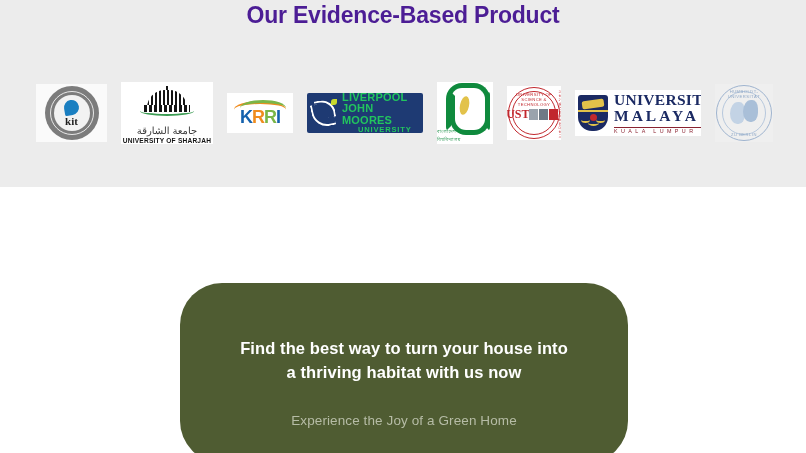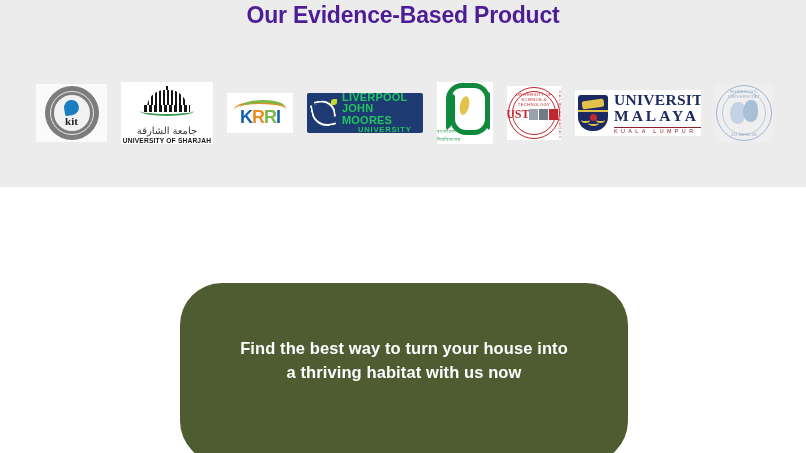--- a/index.html
+++ b/index.html
@@ -580,15 +580,16 @@
           </div>
           <div class="hu-bot">ZU BERLIN</div>
         </div>
       </div>
 
     </div>
   </section>
 
   <section class="cta-card">
     <h3 class="cta-title">Find the best way to turn your house into a thriving habitat with us now</h3>
+    <p class="cta-sub">Experience the Joy of a Green Home</p>
   </section>
 
 </div>
 
 </body></html>

